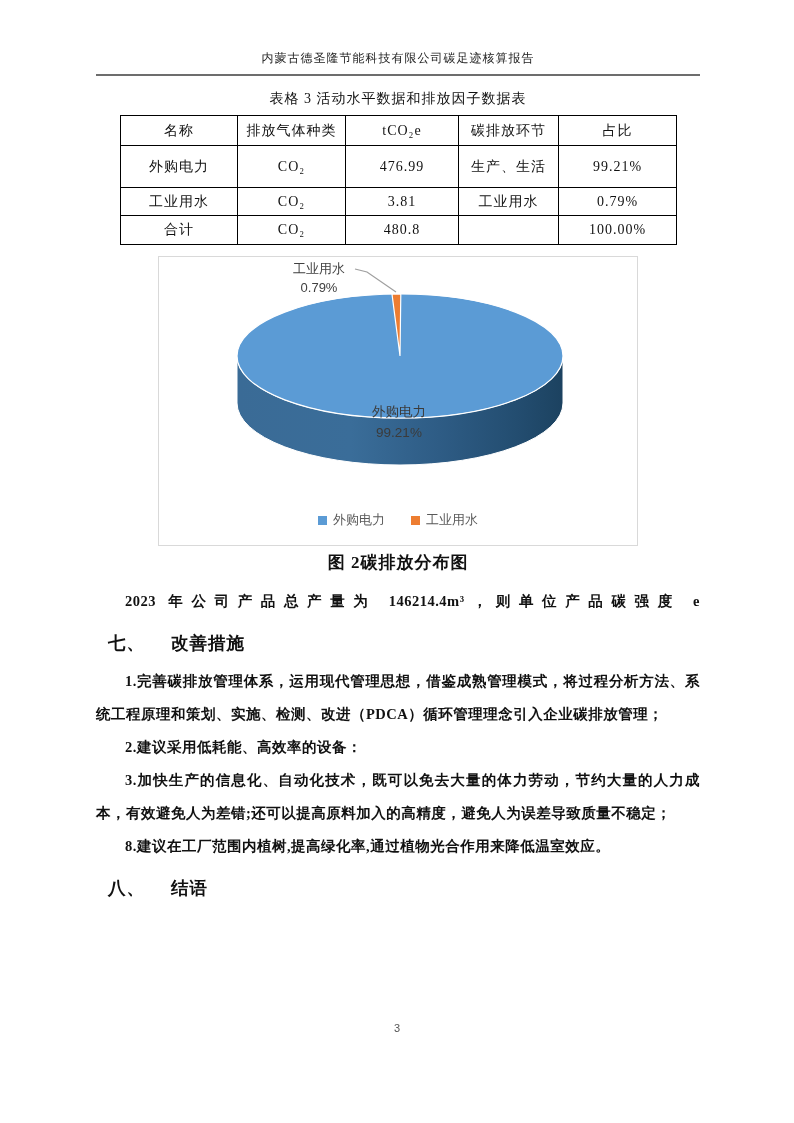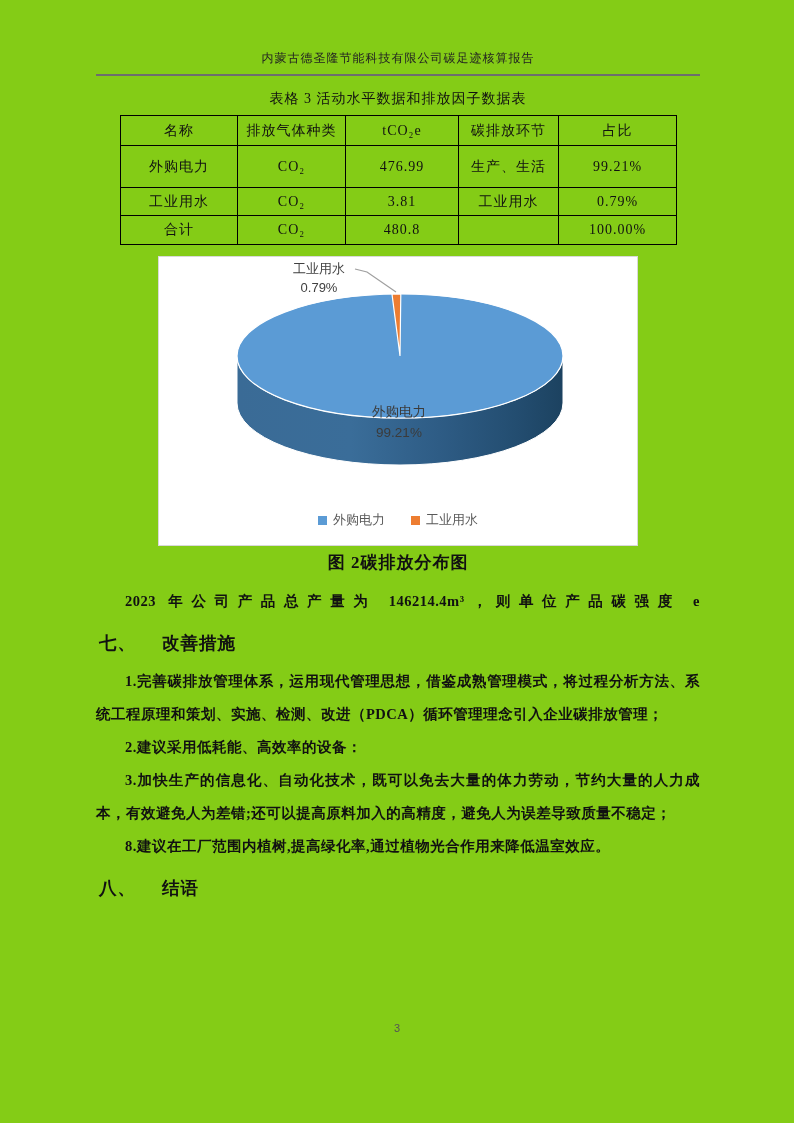--- a/index.html
+++ b/index.html
@@ -1,20 +1,20 @@
 <!DOCTYPE html>
 <html><head>
 <meta charset="utf-8">
 <style>
   html,body{margin:0;padding:0;background:#e8e8e8;}
   .page{
     position:relative;
     width:794px;height:1123px;
     margin:0 auto;
-    background:#84cc16;
+    background:#ffffff;
     font-family:"Liberation Serif","DejaVu Serif",serif;
     color:#111111;
     box-sizing:border-box;
     padding:50px 94px 0 96px;
     overflow:hidden;
   }
   
   .doc-header{
     text-align:center;
     font-size:12px;
@@ -97,21 +97,21 @@
   .stretch{
     text-align:justify;
     text-align-last:justify;
     text-indent:2em;
     font-weight:bold;
   }
   .first-para{margin-top:11px;}
   h2.sec{
     font-size:17.5px;
     font-weight:bold;
-    margin:13px 0 10px 3px;
+    margin:13px 0 10px 12px;
     letter-spacing:1px;
   }
   h2.sec .sec-num{margin-right:26px;}
   .page-number{
     position:absolute;left:0;right:0;top:1022px;
     text-align:center;font-size:11px;color:#555;
     font-family:"Liberation Sans","DejaVu Sans",sans-serif;
   }
 </style>
 </head>

